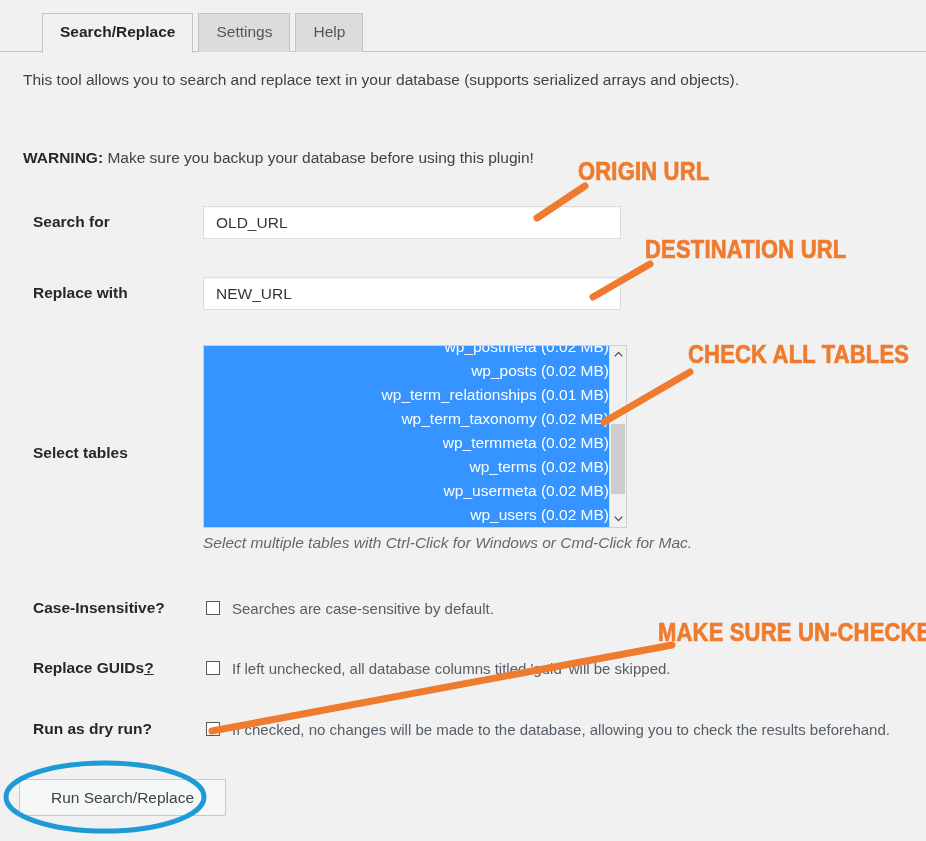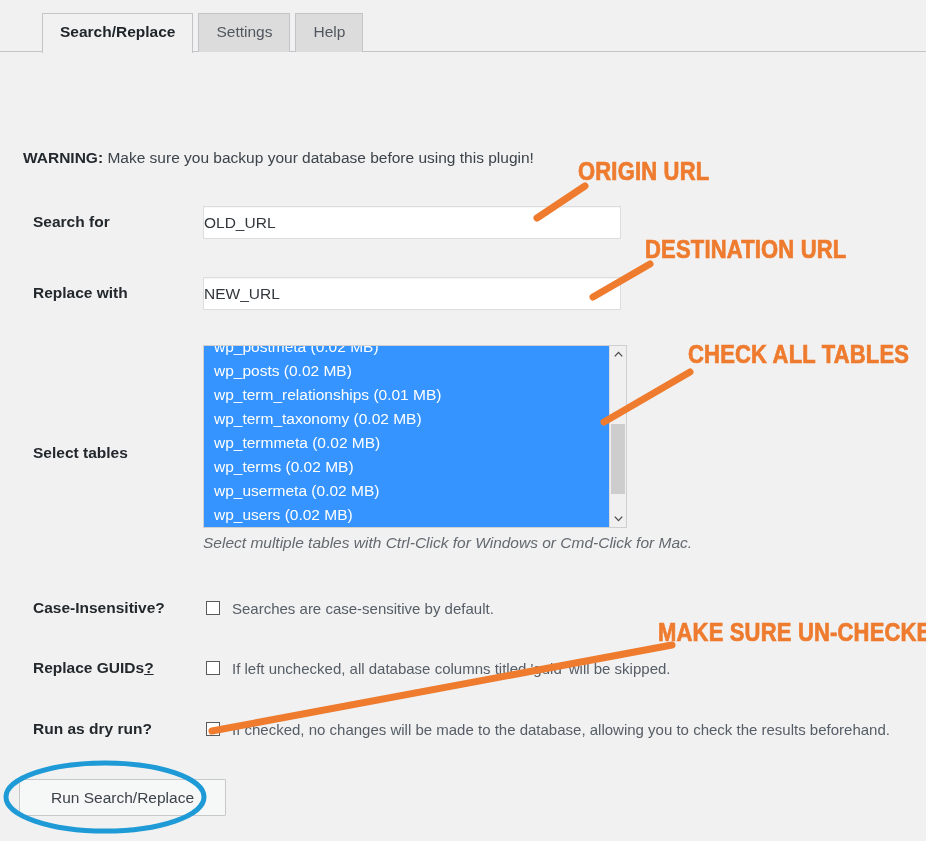--- a/index.html
+++ b/index.html
@@ -97,21 +97,21 @@
 
   .textinput {
     width: 418px;
     height: 33px;
     box-sizing: border-box;
     border: 1px solid #ddd;
     background: #fff;
     color: #32373c;
     font-family: "Liberation Sans", sans-serif;
     font-size: 15.5px;
-    padding: 3px 0;
+    padding: 3px 12px;
     outline: none;
     box-shadow: 0 1px 1px rgba(0,0,0,0.04) inset;
   }
 
   
   .listbox-wrap {
     position: absolute;
     left: 203px;
     top: 345px;
     width: 424px;
@@ -135,20 +135,21 @@
     width: 100%;
   }
   .listitem {
     height: 24px;
     line-height: 24px;
     padding: 0 0 0 10px;
     font-size: 15.5px;
     color: #1d2327;
     white-space: nowrap;
     cursor: pointer;
+    text-align: right;
   }
   .listitem.sel {
     background: #3594ff;
     color: #ffffff;
   }
 
   
   .sbar {
     width: 17px;
     flex: 0 0 17px;
@@ -268,20 +269,21 @@
       </div>
       <div class="tab">
         <span>Settings</span>
       </div>
       <div class="tab">
         <span>Help</span>
       </div>
     </div>
   </div>
 
+  <div class="intro p1">This tool allows you to search and replace text in your database (supports serialized arrays and objects).</div>
   <div class="intro p3"><span class="warn">WARNING:</span><span> Make sure you backup your database before using this plugin!</span></div>
 
   <div class="formrow" style="top:206px;">
     <div class="flabel" style="top:7px;">Search for</div>
     <div class="ffield">
       <input class="textinput" type="text" value="OLD_URL" style="">
     </div>
   </div>
 
   <div class="formrow" style="top:277px;">

